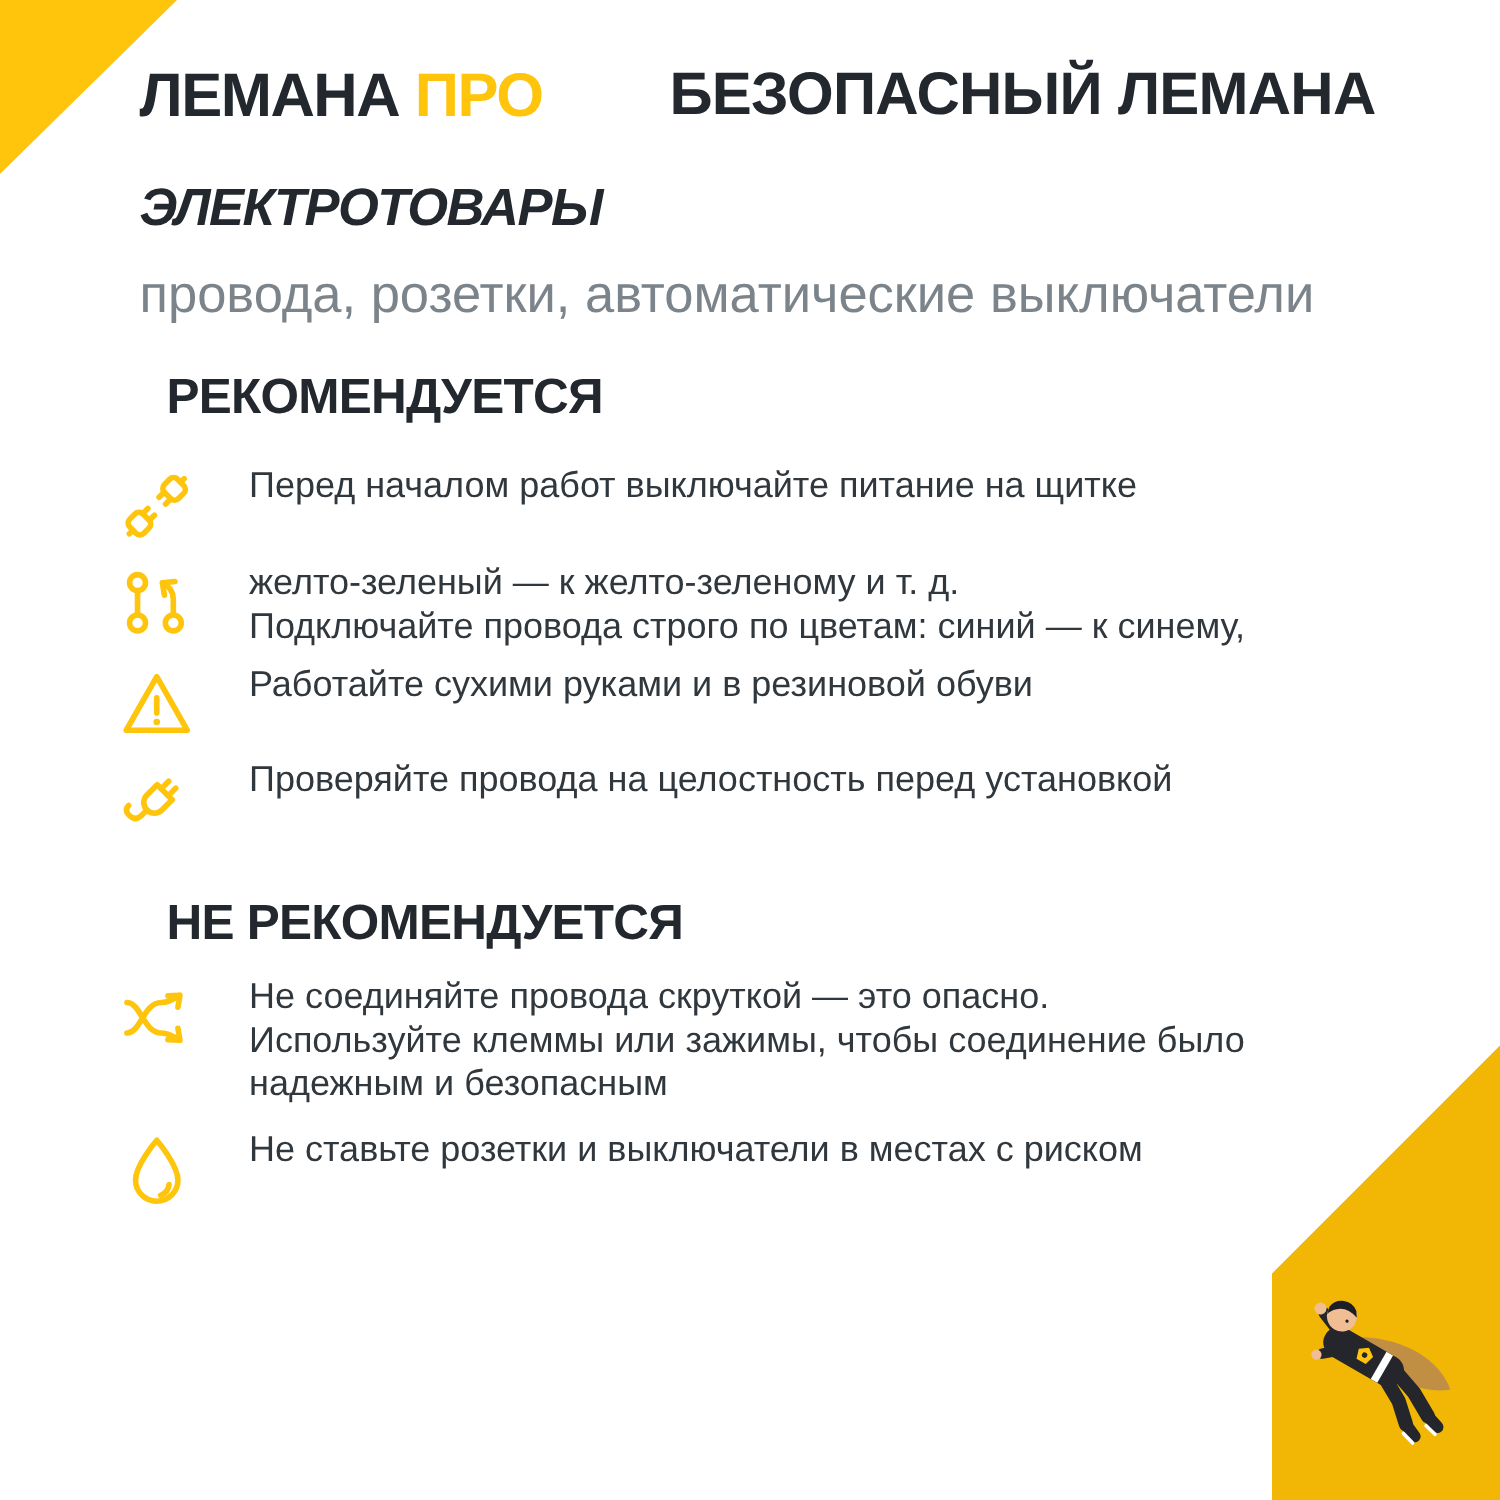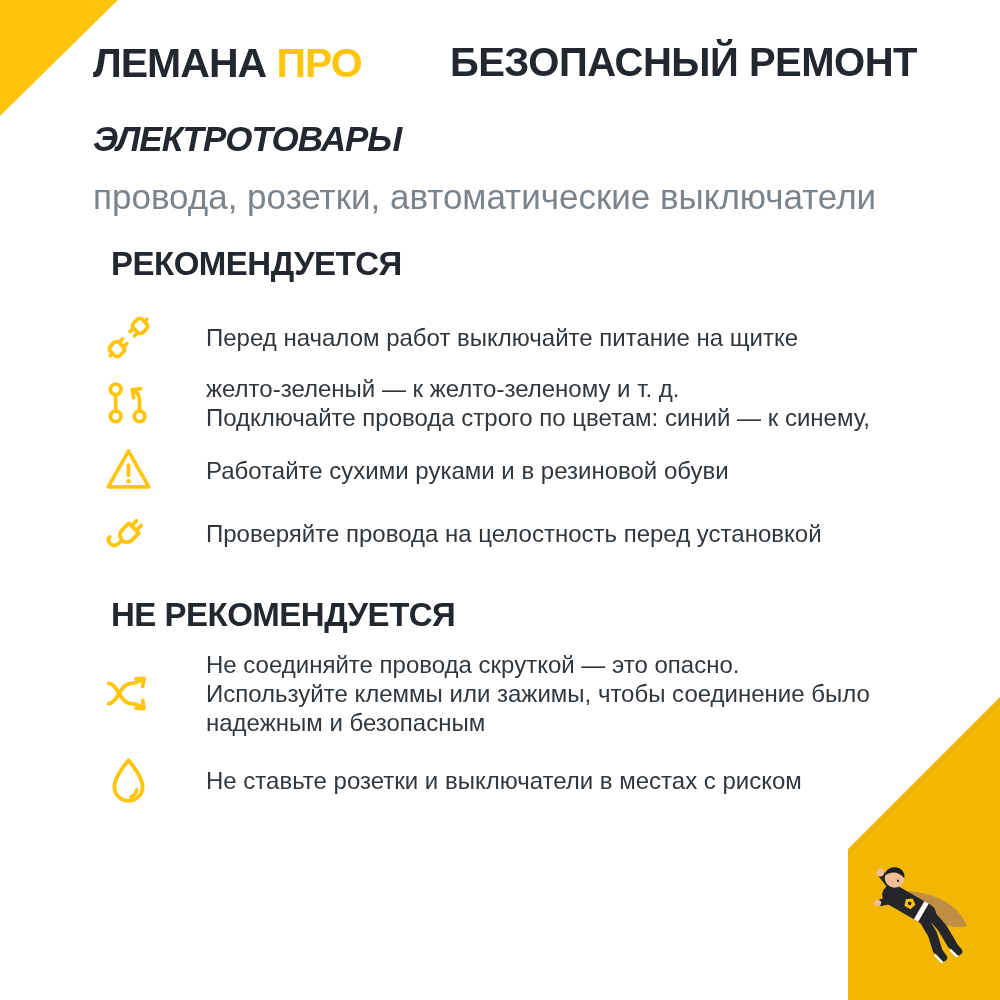--- a/index.html
+++ b/index.html
@@ -5,21 +5,21 @@
   * { margin:0; padding:0; box-sizing:border-box; }
   html,body { background:#e9e9e9; }
   .page {
     position:relative; width:1000px; height:1000px; background:#ffffff;
     overflow:hidden; font-family:"Liberation Sans", sans-serif;
   }
   svg.bg { position:absolute; inset:0; }
 
   .header {
     position:absolute; left:93px; top:40px; width:824px;
-    display:flex; justify-content:space-between; align-items:flex-start;
+    display:flex; justify-content:space-between; align-items:center;
   }
   .logo {
     font-size:41px; font-weight:800; letter-spacing:-1px;
     color:var(--ink); white-space:nowrap;
   }
   .logo .accent { color:var(--yellow); }
   .header-title {
     font-size:40px; font-weight:800; letter-spacing:-0.5px;
     color:var(--ink); white-space:nowrap;
   }
@@ -33,22 +33,22 @@
     font-size:35px; color:var(--muted);
   }
   .section-heading {
     position:absolute; left:111px;
     font-size:33px; font-weight:800; letter-spacing:-0.5px; color:var(--ink);
   }
   #sec-recommended { top:245px; }
   #sec-not-recommended { top:596px; }
 
   .row {
-    position:absolute; left:100px; width:830px;
-    display:flex; align-items:center; gap:49px;
+    position:absolute; left:76px; width:830px;
+    display:flex; align-items:flex-start; gap:33px;
   }
   .row .icon {
     flex:0 0 57px; width:57px; height:57px;
     display:flex; align-items:center; justify-content:center;
     color:var(--yellow);
   }
   .row .text { font-size:24px; line-height:29px; color:var(--text); }
   .row .text span { display:block; white-space:nowrap; }
 
   #row-r1 { top:309px; }
@@ -65,21 +65,21 @@
 
 <div class="page">
 
   <svg class="bg" width="1000" height="1000" viewBox="0 0 1000 1000">
     <polygon points="0,0 118,0 0,116" fill="var(--yellow)"></polygon>
     <polygon points="1000,697 848,849 848,1000 1000,1000" fill="var(--yellow-deep)"></polygon>
   </svg>
 
   <div class="header">
     <div class="logo"><span>ЛЕМАНА</span>&nbsp;<span class="accent">ПРО</span></div>
-    <div class="header-title">БЕЗОПАСНЫЙ РЕМОНТ</div>
+    <div class="header-title">БЕЗОПАСНЫЙ ЛЕМАНА</div>
   </div>
 
   <div class="title">ЭЛЕКТРОТОВАРЫ</div>
   <div class="subtitle">провода, розетки, автоматические выключатели</div>
 
   <div class="section-heading" id="sec-recommended">РЕКОМЕНДУЕТСЯ</div>
 
   <div class="row" id="row-r1">
     <div class="icon">
       <svg viewBox="0 0 24 24" width="53" height="53" fill="none" stroke="currentColor" stroke-width="1.7" stroke-linecap="round" stroke-linejoin="round">

